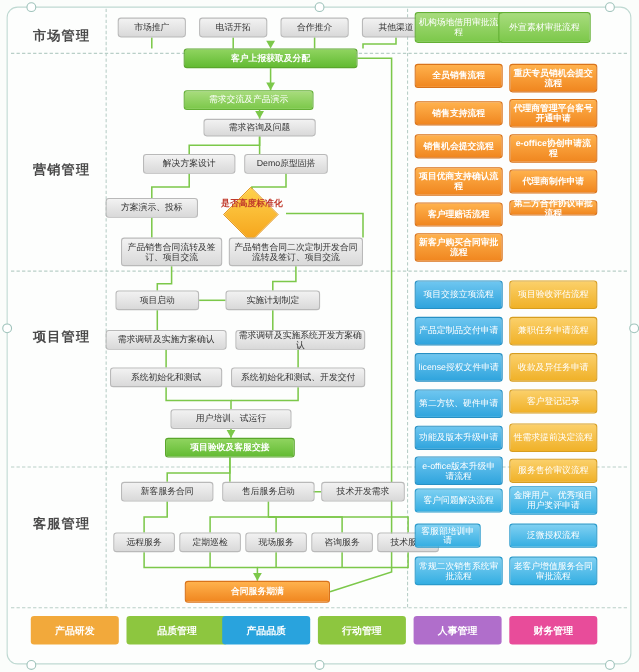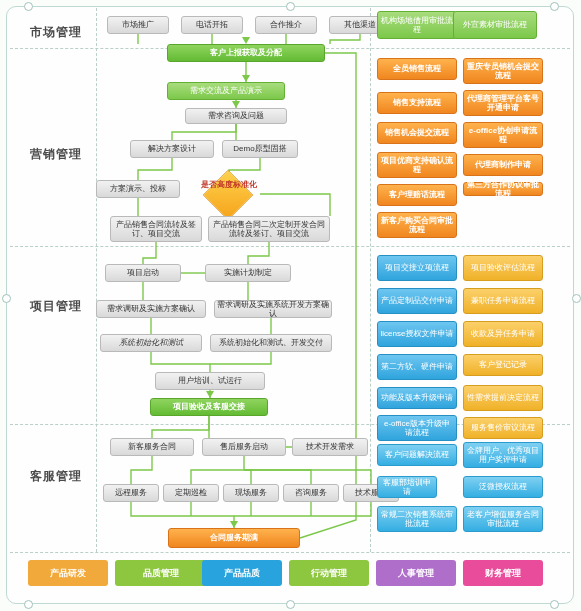--- a/index.html
+++ b/index.html
@@ -130,21 +130,21 @@
       <div class="diamond" style="left: 198px; top: 172px;">
         <div class="dshape"></div>
         <div class="dtext">是否高度标准化</div>
       </div>
       <div class="node grey" style="left: 110px; top: 216px; width: 92px; height: 26px;">产品销售合同流转及签订、项目交流</div>
       <div class="node grey" style="left: 208px; top: 216px; width: 122px; height: 26px;">产品销售合同二次定制开发合同流转及签订、项目交流</div>
       <div class="node grey" style="left: 105px; top: 264px; width: 76px; height: 18px;">项目启动</div>
       <div class="node grey" style="left: 205px; top: 264px; width: 86px; height: 18px;">实施计划制定</div>
       <div class="node grey" style="left: 96px; top: 300px; width: 110px; height: 18px;">需求调研及实施方案确认</div>
       <div class="node grey" style="left: 214px; top: 300px; width: 118px; height: 18px;">需求调研及实施系统开发方案确认</div>
-      <div class="node grey" style="left: 100px; top: 334px; width: 102px; height: 18px; font-style: italic;">系统初始化和测试</div>
+      <div class="node grey" style="left: 100px; top: 334px; width: 102px; height: 18px;">系统初始化和测试</div>
       <div class="node grey" style="left: 210px; top: 334px; width: 122px; height: 18px;">系统初始化和测试、开发交付</div>
       <div class="node grey" style="left: 155px; top: 372px; width: 110px; height: 18px;">用户培训、试运行</div>
       <div class="node green" style="left: 150px; top: 398px; width: 118px; height: 18px;">项目验收及客服交接</div>
       <div class="node grey" style="left: 110px; top: 438px; width: 84px; height: 18px;">新客服务合同</div>
       <div class="node grey" style="left: 202px; top: 438px; width: 84px; height: 18px;">售后服务启动</div>
       <div class="node grey" style="left: 292px; top: 438px; width: 76px; height: 18px;">技术开发需求</div>
       <div class="node grey" style="left: 103px; top: 484px; width: 56px; height: 18px;">远程服务</div>
       <div class="node grey" style="left: 163px; top: 484px; width: 56px; height: 18px;">定期巡检</div>
       <div class="node grey" style="left: 223px; top: 484px; width: 56px; height: 18px; text-align: center;">现场服务</div>
       <div class="node grey" style="left: 283px; top: 484px; width: 56px; height: 18px;">咨询服务</div>

